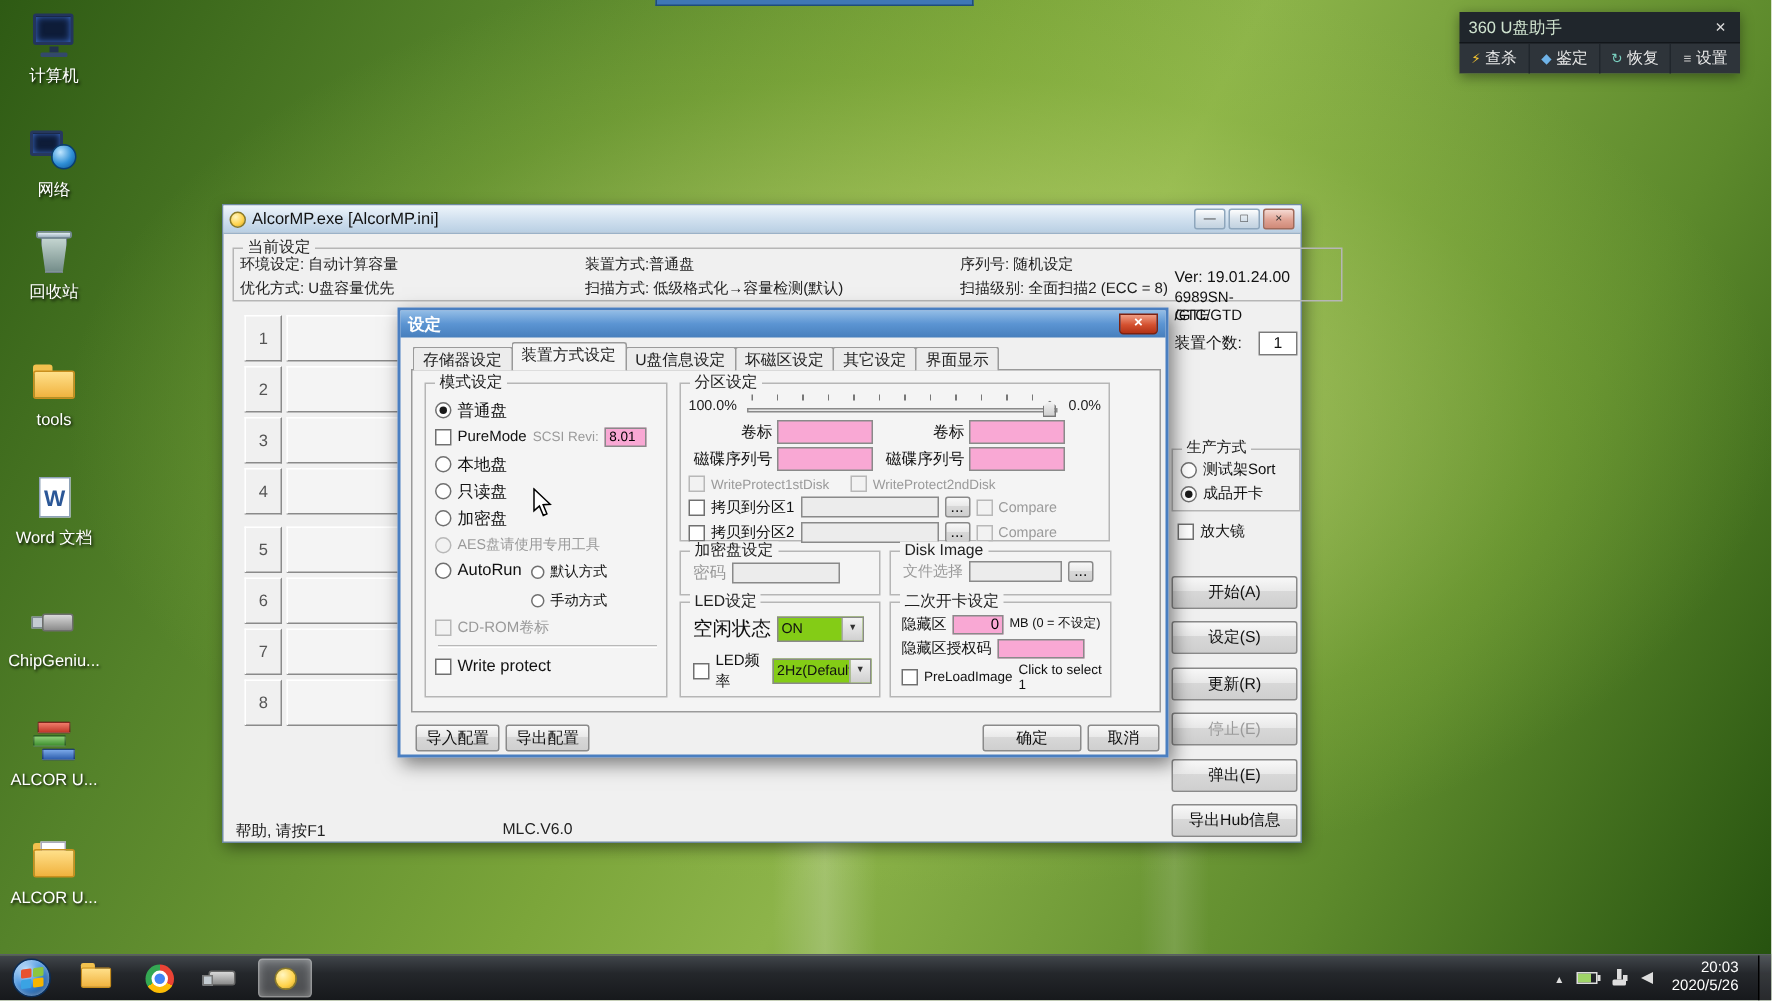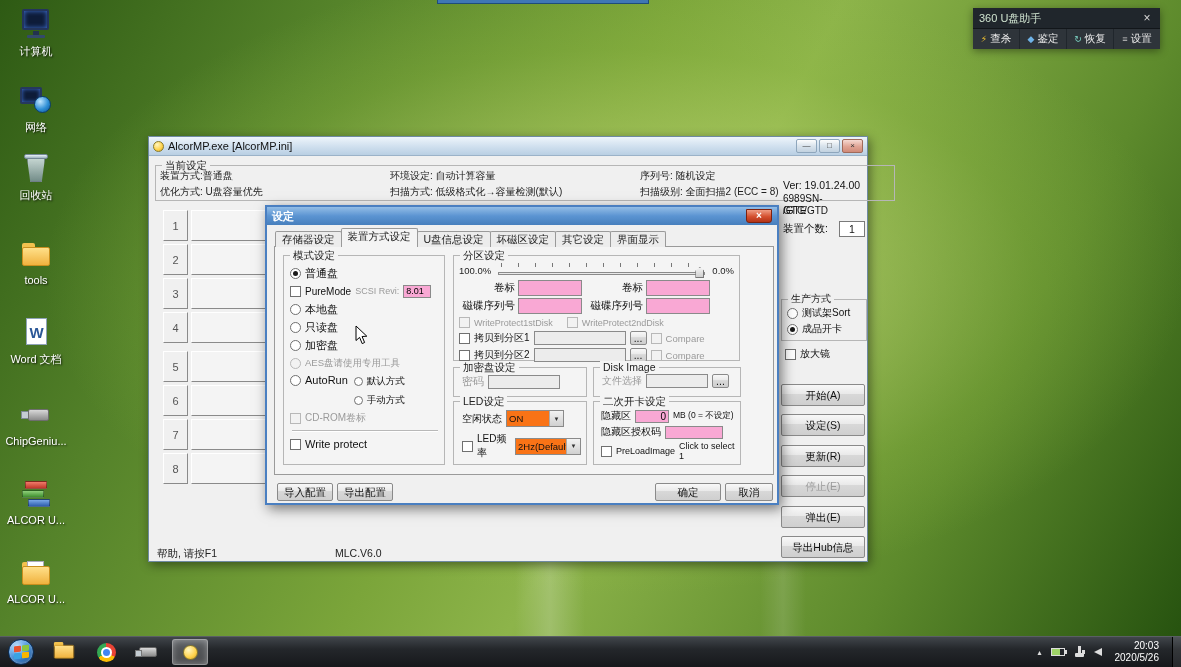--- a/index.html
+++ b/index.html
@@ -93,21 +93,21 @@
 .radio{width:11px;height:11px;border-radius:50%;border:1px solid #707070;background:#fff;position:relative;flex:none;}
 .radio.on::after{content:"";position:absolute;inset:2px;border-radius:50%;background:#1a1a1a;}
 .radio.dis{border-color:#b8b8b8;background:#f2f2f2;}
 .radio.sm{width:9px;height:9px;}
 .check{width:11px;height:11px;border:1px solid #707070;background:#fff;flex:none;}
 .check.dis{border-color:#b8b8b8;background:#f2f2f2;}
 .tin{height:16px;border:1px solid #8a8a8a;background:#f9a8d4;font-size:10px;padding:0 2px;font-family:inherit;}
 .tin.dis{background:#ececec;}
 .btn{background:linear-gradient(#f8f8f8,#e9e9e9 45%,#d8d8d8 46%,#cfcfcf);border:1px solid #8a8a8a;border-radius:2px;font-size:10.5px;text-align:center;cursor:pointer;color:#111;}
 .bbtn{width:17px;height:15px;line-height:13px;}
-.select{display:flex;align-items:center;border:1px solid #8a8a8a;background:#f97316;height:17px;font-size:9.5px;padding-left:2px;}
+.select{display:flex;align-items:center;border:1px solid #8a8a8a;background:#84cc16;height:17px;font-size:9.5px;padding-left:2px;}
 .select .sval{white-space:nowrap;overflow:hidden;}
 .select .arrow{margin-left:auto;width:14px;height:100%;background:linear-gradient(#f2f2f2,#d0d0d0);border-left:1px solid #aaa;display:flex;align-items:center;justify-content:center;font-size:6px;color:#333;flex:none;}
 .sep{border-top:1px solid #b8b8b8;border-bottom:1px solid #fff;margin:3px 2px;}
 
 
 .dialog{position:absolute;left:265px;top:205px;width:514px;height:300px;background:#f0f0f0;border:2px solid #4a7fc1;box-shadow:3px 4px 12px rgba(0,0,0,.5);z-index:20;}
 .dlg-caption{height:18px;background:linear-gradient(#93bde6,#5b94d2 50%,#477fbd);display:flex;align-items:center;padding:0 5px;color:#fff;font-weight:bold;font-size:11px;}
 .dlg-close{margin-left:auto;width:26px;height:14px;background:linear-gradient(#ef9d84,#d4502f 55%,#b23317);border:1px solid #7c2110;border-radius:0 0 3px 3px;color:#fff;font-size:10px;line-height:12px;text-align:center;cursor:pointer;}
 .tabs{position:absolute;left:8px;top:21px;display:flex;align-items:flex-end;z-index:3;}
 .tab{height:16px;padding:1px 6px;font-size:10.5px;background:#ececec;border:1px solid #9a9a9a;border-bottom:none;border-radius:2px 2px 0 0;margin-right:-1px;cursor:pointer;color:#222;white-space:nowrap;}
@@ -258,22 +258,22 @@
       <span class="capbtns">
         <span class="capbtn">—</span>
         <span class="capbtn">□</span>
         <span class="capbtn close">×</span>
       </span>
     </div>
 
     <div class="group" style="left:6px;top:28px;width:740px;height:36px;">
       <span class="gtitle">当前设定</span>
       <div class="curgrid">
+        <span>环境设定: 自动计算容量</span>
         <span>装置方式:普通盘</span>
-        <span>环境设定: 自动计算容量</span>
         <span>序列号: 随机设定</span>
         <span>优化方式: U盘容量优先</span>
         <span>扫描方式: 低级格式化→容量检测(默认)</span>
         <span>扫描级别: 全面扫描2 (ECC = 8)</span>
       </div>
     </div>
 
     <div class="port" style="top:73px">
         <div class="pnum">1</div>
         <div class="pbar"></div>
@@ -486,21 +486,21 @@
         <div class="row">
           <span class="lbl dim" style="font-size:10px">文件选择</span>
           <input class="tin dis" style="width: 62px; height: 14px;">
           <span class="btn bbtn" style="height:14px;line-height:12px">...</span>
         </div>
       </div>
 
       <div class="group" style="left:178px;top:154px;width:134px;height:64px;padding:8px 5px 0 8px;">
         <span class="gtitle">LED设定</span>
         <div class="row" style="margin-bottom:5px">
-          <span class="lbl" style="font-size:10px">空闲状态</span>
+          <span class="lbl" style="font-size:13px">空闲状态</span>
           <div class="select" style="width:58px">
               <span class="sval">ON</span>
               <span class="arrow">▼</span>
             </div>
         </div>
         <div class="row">
           <span class="check"></span>
           <span class="lbl" style="font-size:10px">LED频率</span>
           <div class="select" style="width:66px">
               <span class="sval">2Hz(Default</span>

